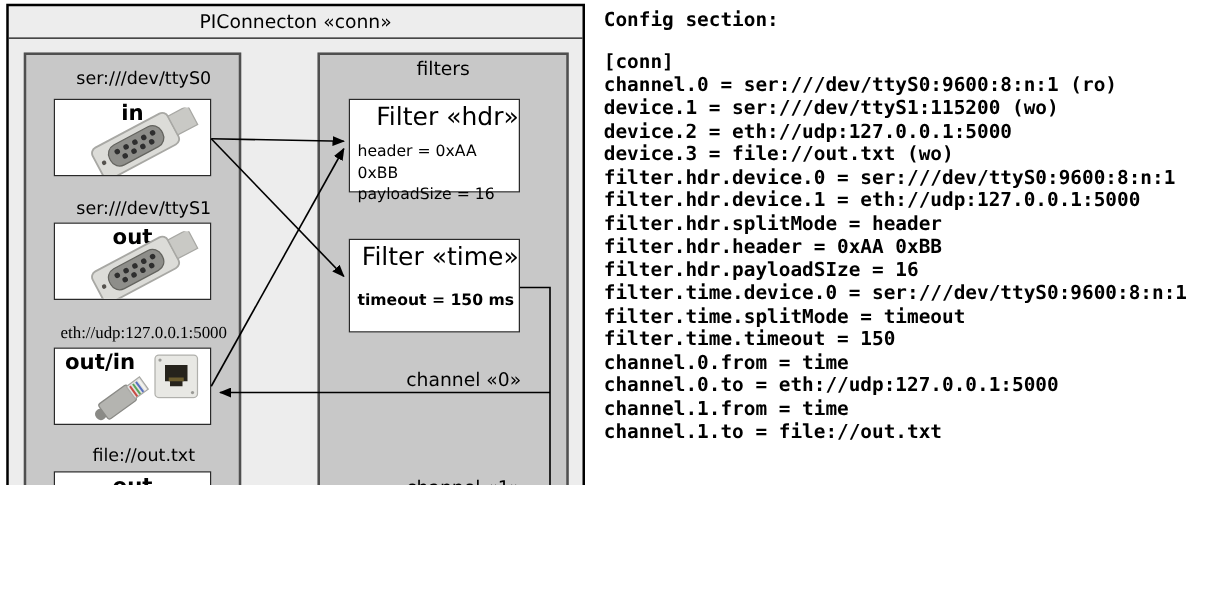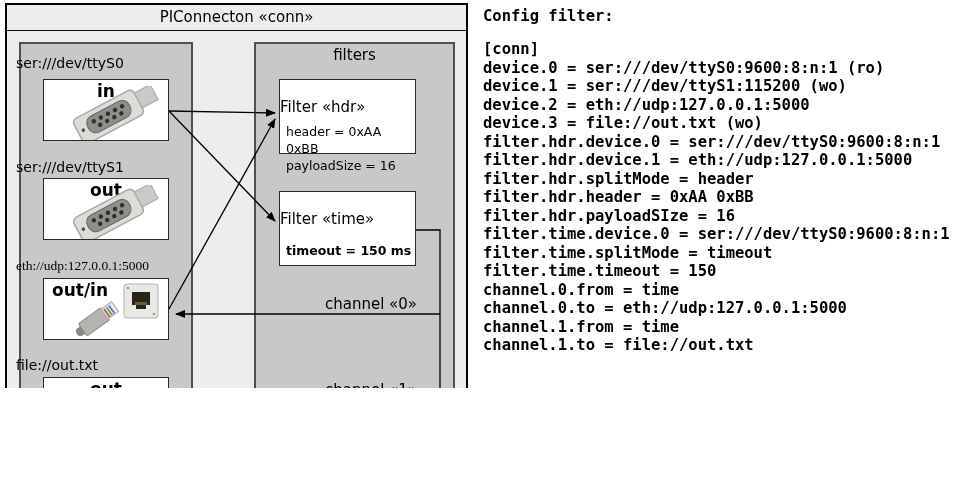--- a/index.html
+++ b/index.html
@@ -12,30 +12,30 @@
              border:2px solid #000;border-bottom:4px solid #000;background:#ededed;}
   .diagram-title{left:5px;top:8px;width:463px;text-align:center;font-size:15px;}
   .title-sep{left:7px;top:30px;width:459px;border-top:1px solid #111;height:0;}
 
   
   .panel{box-sizing:border-box;background:#c8c8c8;border:2px solid #4f4f4f;}
   .devices-panel{left:19px;top:42px;width:174px;height:421px;}
   .filters-panel{left:254px;top:42px;width:201px;height:421px;}
   .filters-title{left:254px;top:46px;width:201px;text-align:center;font-size:15px;}
 
-  .dev-label{left:16px;width:174px;font-size:14px;white-space:nowrap;}
+  .dev-label{left:28px;width:174px;text-align:center;font-size:14px;white-space:nowrap;}
   .dev-label.small{font-size:13.5px;font-family:Liberation Serif, serif;}
   .dev-box{left:43px;width:126px;box-sizing:border-box;background:#fff;
            border:1.5px solid #2a2a2a;overflow:hidden;}
   .dir{font-size:17px;line-height:20px;margin-top:1px;text-align:center;font-weight:bold;}
   .dir.left{text-align:left;padding-left:8px;}
 
   .filter-box{left:279px;width:137px;height:75px;box-sizing:border-box;background:#fff;
               border:1.5px solid #2a2a2a;}
-  .filter-title{text-align:left;font-size:15px;margin-top:18px;}
+  .filter-title{text-align:right;font-size:20px;margin-top:1px;}
   .filter-params{font-size:12.5px;line-height:17px;padding-left:6px;margin-top:7px;}
   .filter-params.lower{margin-top:14px;font-weight:bold;}
 
   .chan-label{left:280px;width:137px;text-align:right;font-size:15px;}
 
   
   .config{left:483px;top:0;width:481px;font-family:"DejaVu Sans Mono",monospace;
           font-weight:bold;color:#000;}
   .config-title{position:absolute;left:0;top:7px;font-size:15.5px;white-space:nowrap;}
   .config-lines{position:absolute;left:0;top:40px;}
@@ -175,24 +175,24 @@
     </defs>
     <path d="M416,230 H440 V400" fill="none" stroke="#000" stroke-width="1.3"></path>
     <line x1="169" y1="111" x2="275" y2="113" stroke="#000" stroke-width="1.3" marker-end="url(#arr)"></line>
     <line x1="169" y1="111" x2="275" y2="221" stroke="#000" stroke-width="1.3" marker-end="url(#arr)"></line>
     <line x1="169" y1="309" x2="275" y2="119" stroke="#000" stroke-width="1.3" marker-end="url(#arr)"></line>
     <line x1="440" y1="314" x2="176" y2="314" stroke="#000" stroke-width="1.3" marker-end="url(#arr)"></line>
     <line x1="440" y1="400" x2="176" y2="400" stroke="#000" stroke-width="1.3" marker-end="url(#arr)"></line>
   </svg>
 
   <div class="abs config">
-    <div class="config-title">Config filter:</div>
+    <div class="config-title">Config section:</div>
     <div class="config-lines">
       <div>[conn]</div>
-      <div>device.0 = ser:///dev/ttyS0:9600:8:n:1 (ro)</div>
+      <div>channel.0 = ser:///dev/ttyS0:9600:8:n:1 (ro)</div>
       <div>device.1 = ser:///dev/ttyS1:115200 (wo)</div>
       <div>device.2 = eth://udp:127.0.0.1:5000</div>
       <div>device.3 = file://out.txt (wo)</div>
       <div>filter.hdr.device.0 = ser:///dev/ttyS0:9600:8:n:1</div>
       <div>filter.hdr.device.1 = eth://udp:127.0.0.1:5000</div>
       <div>filter.hdr.splitMode = header</div>
       <div>filter.hdr.header = 0xAA 0xBB</div>
       <div>filter.hdr.payloadSIze = 16</div>
       <div>filter.time.device.0 = ser:///dev/ttyS0:9600:8:n:1</div>
       <div>filter.time.splitMode = timeout</div>

